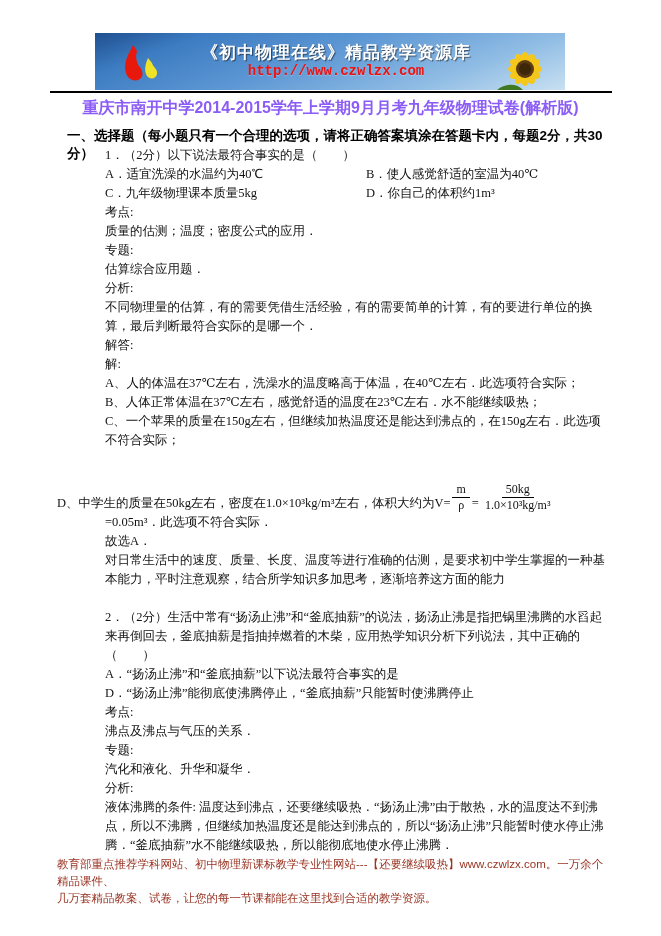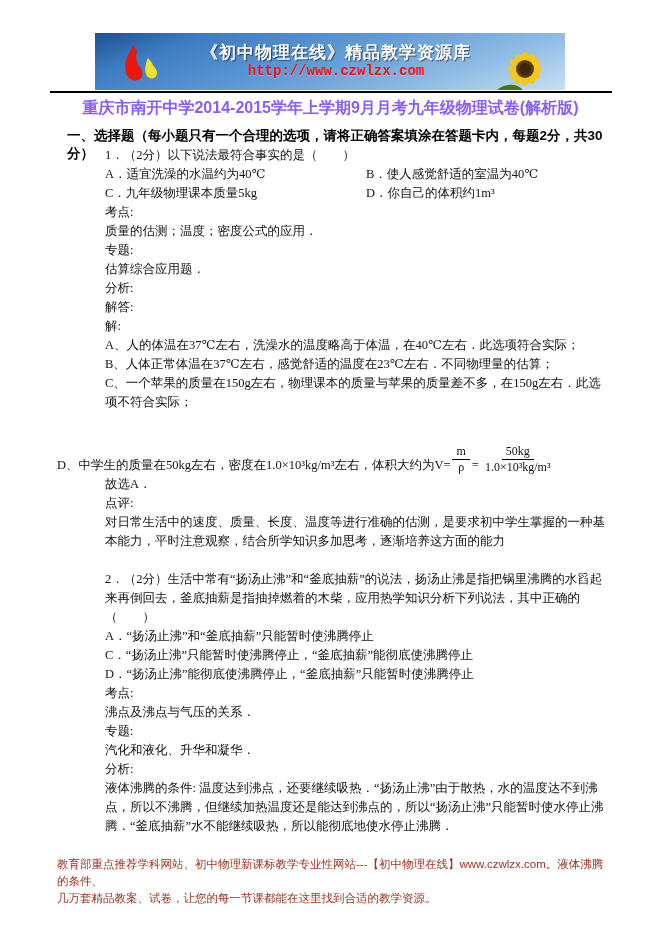--- a/index.html
+++ b/index.html
@@ -51,21 +51,21 @@
     font-family:"Liberation Sans","DejaVu Sans",sans-serif;
     margin-left:10px;
   }
   
   .content{
     position:absolute;left:57px;top:146px;width:552px;
     font-size:12.5px;line-height:19px;color:#111;
   }
   .line{white-space:normal;margin-left:48px;}
   .opt-row{display:flex;}
-  .opt-row .opt-a{width:213px;flex:0 0 auto;}
+  .opt-row .opt-a{width:213px;flex:0 0 auto;font-family:Liberation Serif, serif;}
   .gap{height:19px;}
   .formula-line{display:flex;align-items:flex-end;min-height:44px;}
   .frac{
     display:inline-flex;flex-direction:column;align-items:center;
     vertical-align:middle;margin:0 2px;line-height:15px;font-size:12px;
   }
   .frac .num{border-bottom:1px solid #000;padding:0 4px;}
   .frac .den{padding:0 4px;}
   
   .footer{
@@ -124,54 +124,54 @@
     </div>
     <div class="opt-row">
       <div class="line opt-a">C．九年级物理课本质量5kg</div>
       <div class="line">D．你自己的体积约1m³</div>
     </div>
     <div class="line">考点:</div>
     <div class="line">质量的估测；温度；密度公式的应用．</div>
     <div class="line">专题:</div>
     <div class="line">估算综合应用题．</div>
     <div class="line">分析:</div>
+    <div class="line">不同物理量的估算，有的需要凭借生活经验，有的需要简单的计算，有的要进行单位的换算，最后判断最符合实际的是哪一个．</div>
     <div class="line">解答:</div>
     <div class="line">解:</div>
     <div class="line">A、人的体温在37℃左右，洗澡水的温度略高于体温，在40℃左右．此选项符合实际；</div>
-    <div class="line">B、人体正常体温在37℃左右，感觉舒适的温度在23℃左右．不同物理量的估算；</div>
-    <div class="line">C、一个苹果的质量在150g左右，物理课本的质量与苹果的质量差不多，在150g左右．此选项不符合实际；</div>
+    <div class="line">B、人体正常体温在37℃左右，感觉舒适的温度在23℃左右．水不能继续吸热；</div>
+    <div class="line">C、一个苹果的质量在150g左右，但继续加热温度还是能达到沸点的，在150g左右．此选项不符合实际；</div>
     <div class="gap"></div>
     <div class="formula-line">
       <span>D、中学生的质量在50kg左右，密度在1.0×10³kg/m³左右，体积大约为V=</span>
       <span class="frac">
         <span class="num">m</span>
         <span class="den">ρ</span>
       </span>
       <span>=</span>
       <span class="frac">
         <span class="num">50kg</span>
         <span class="den">1.0×10³kg/m³</span>
       </span>
     </div>
+    <div class="line">=0.05m³．此选项不符合实际．</div>
     <div class="line">故选A．</div>
-    <div class="line">点评:</div>
     <div class="line">对日常生活中的速度、质量、长度、温度等进行准确的估测，是要求初中学生掌握的一种基本能力，平时注意观察，结合所学知识多加思考，逐渐培养这方面的能力</div>
 
     <div class="gap"></div>
 
     <div class="line">2．（2分）生活中常有“扬汤止沸”和“釜底抽薪”的说法，扬汤止沸是指把锅里沸腾的水舀起来再倒回去，釜底抽薪是指抽掉燃着的木柴，应用热学知识分析下列说法，其中正确的（　　）</div>
-    <div class="line">A．“扬汤止沸”和“釜底抽薪”只能暂时使沸腾停止</div>
-    <div class="line">C．“扬汤止沸”只能暂时使沸腾停止，“釜底抽薪”能彻底使沸腾停止</div>
+    <div class="line">A．“扬汤止沸”和“釜底抽薪”以下说法最符合事实的是</div>
     <div class="line">D．“扬汤止沸”能彻底使沸腾停止，“釜底抽薪”只能暂时使沸腾停止</div>
     <div class="line">考点:</div>
     <div class="line">沸点及沸点与气压的关系．</div>
     <div class="line">专题:</div>
     <div class="line">汽化和液化、升华和凝华．</div>
     <div class="line">分析:</div>
     <div class="line">液体沸腾的条件: 温度达到沸点，还要继续吸热．“扬汤止沸”由于散热，水的温度达不到沸点，所以不沸腾，但继续加热温度还是能达到沸点的，所以“扬汤止沸”只能暂时使水停止沸腾．“釜底抽薪”水不能继续吸热，所以能彻底地使水停止沸腾．</div>
   </div>
 
   <div class="footer">
-    <div>教育部重点推荐学科网站、初中物理新课标教学专业性网站---【初中物理在线】www.czwlzx.com。液体沸腾的条件、</div>
+    <div>教育部重点推荐学科网站、初中物理新课标教学专业性网站---【还要继续吸热】www.czwlzx.com。一万余个精品课件、</div>
     <div>几万套精品教案、试卷，让您的每一节课都能在这里找到合适的教学资源。</div>
   </div>
 
 </div>
 
 </body></html>

